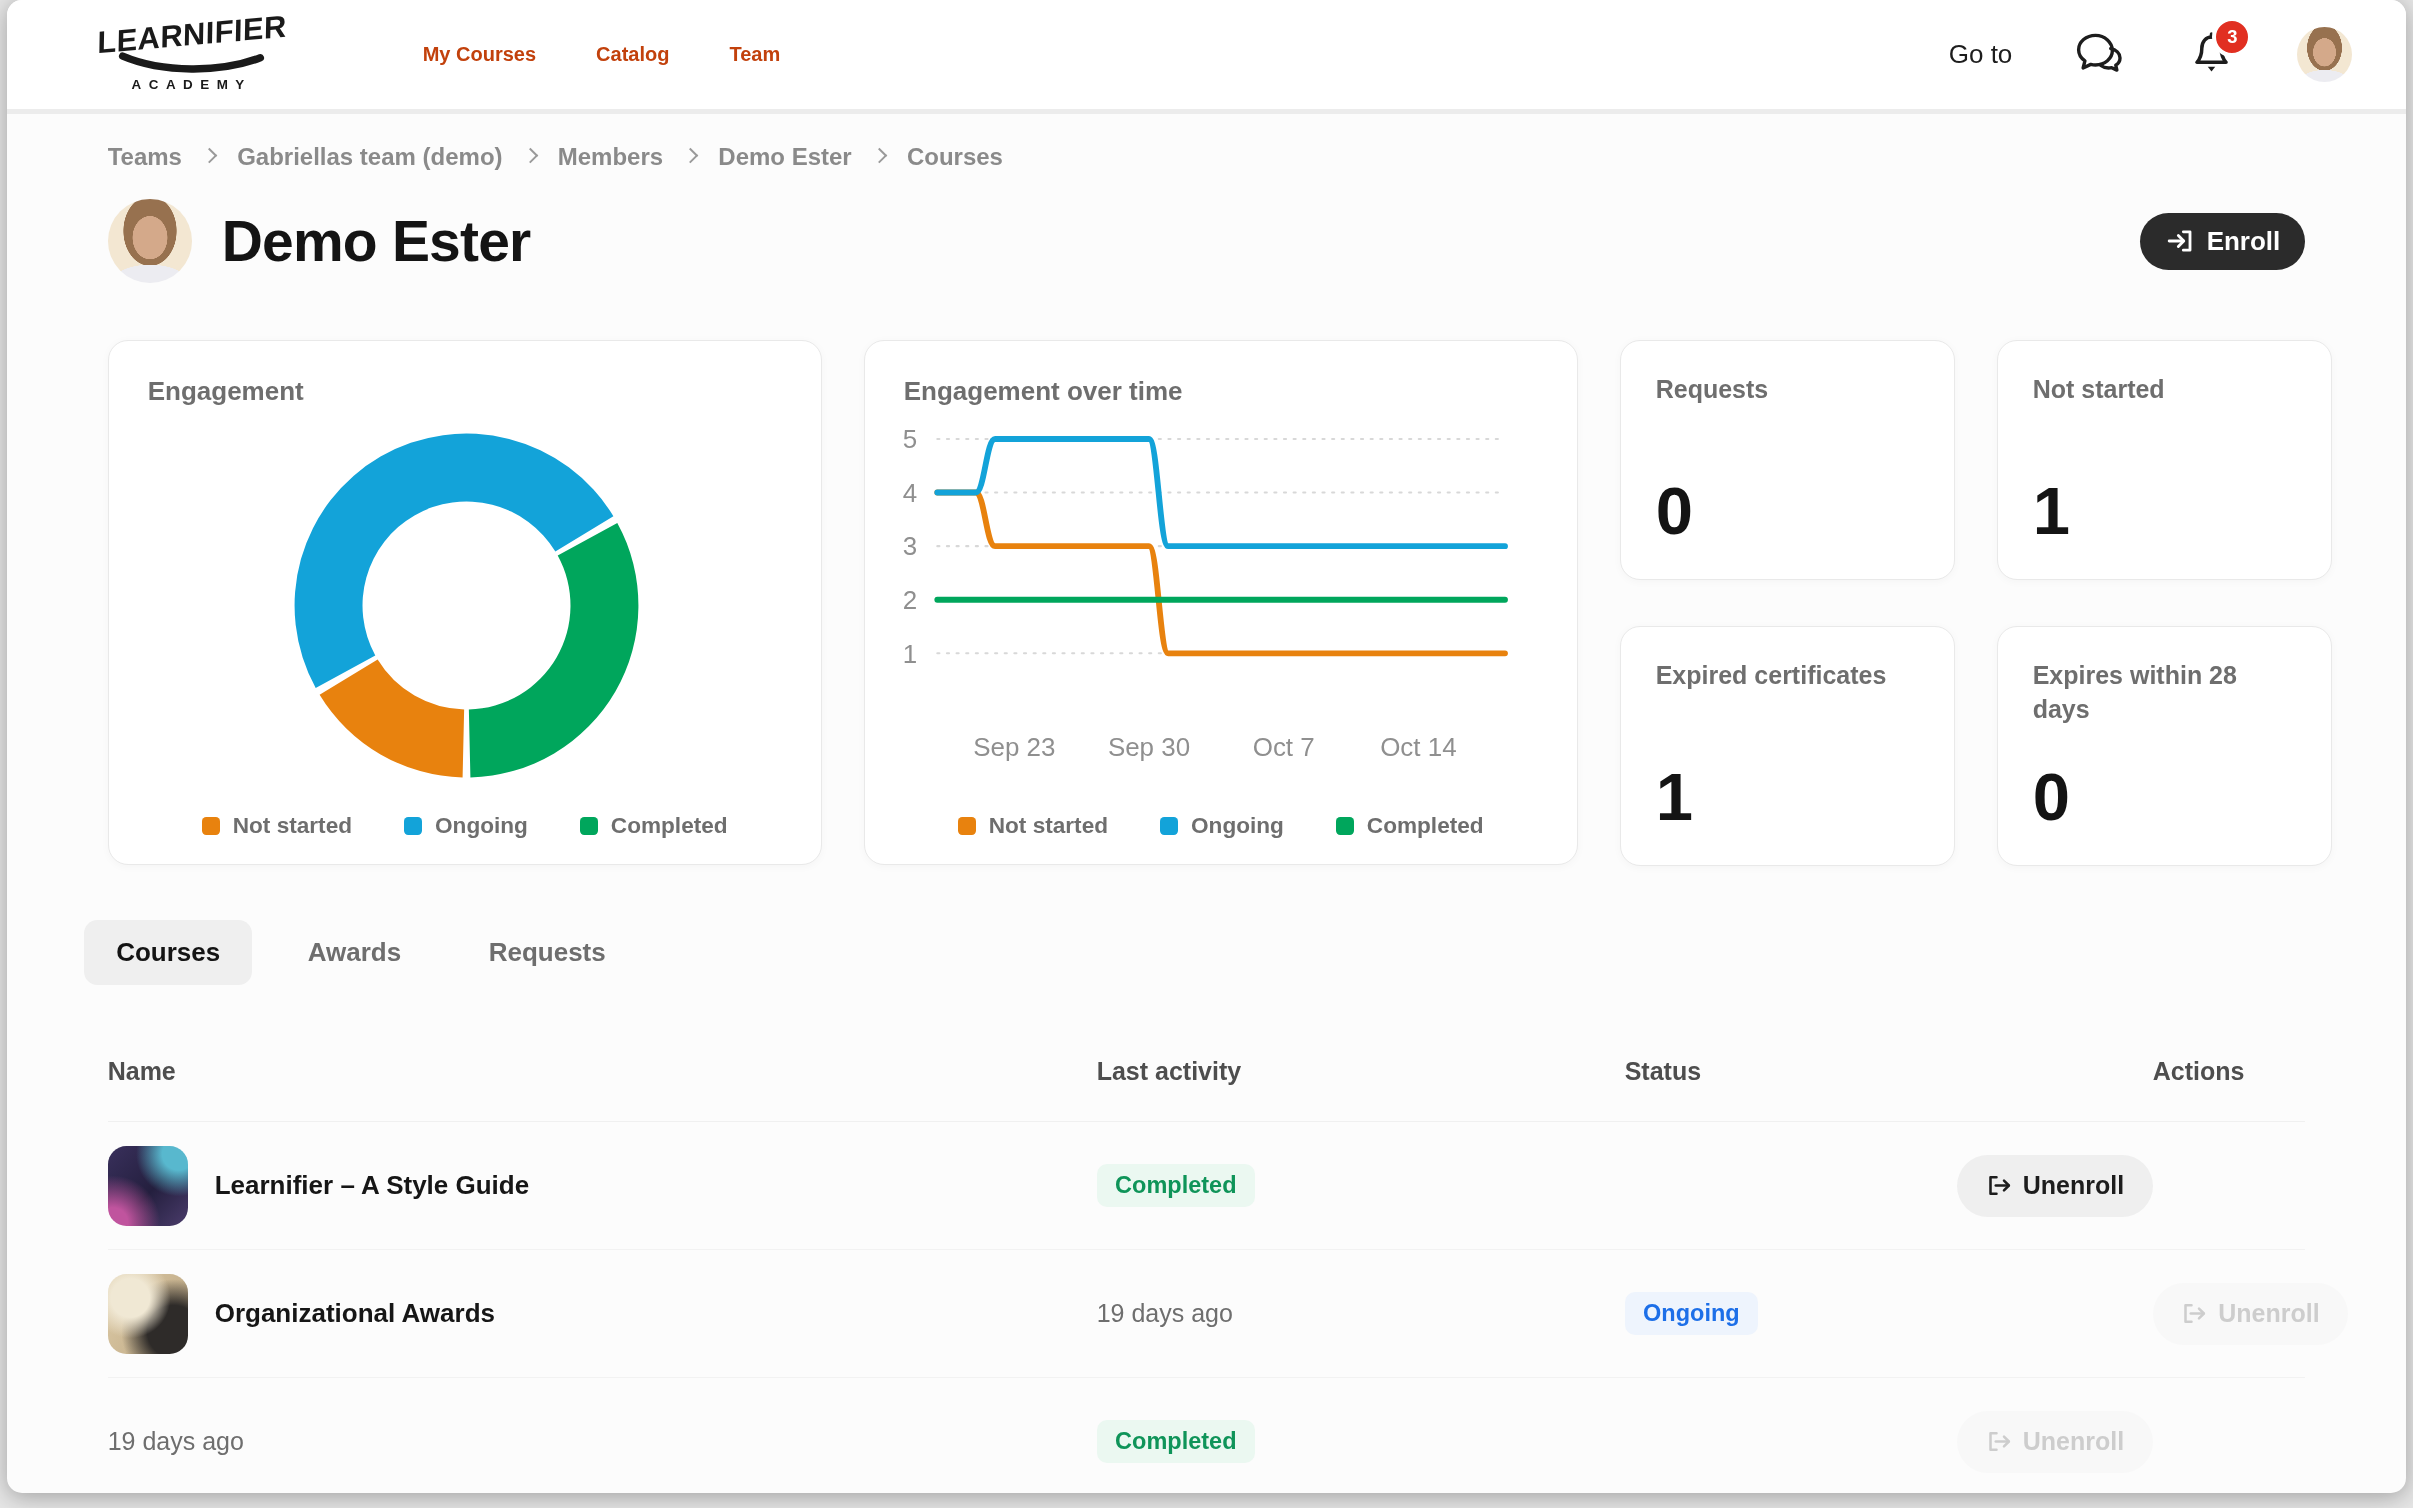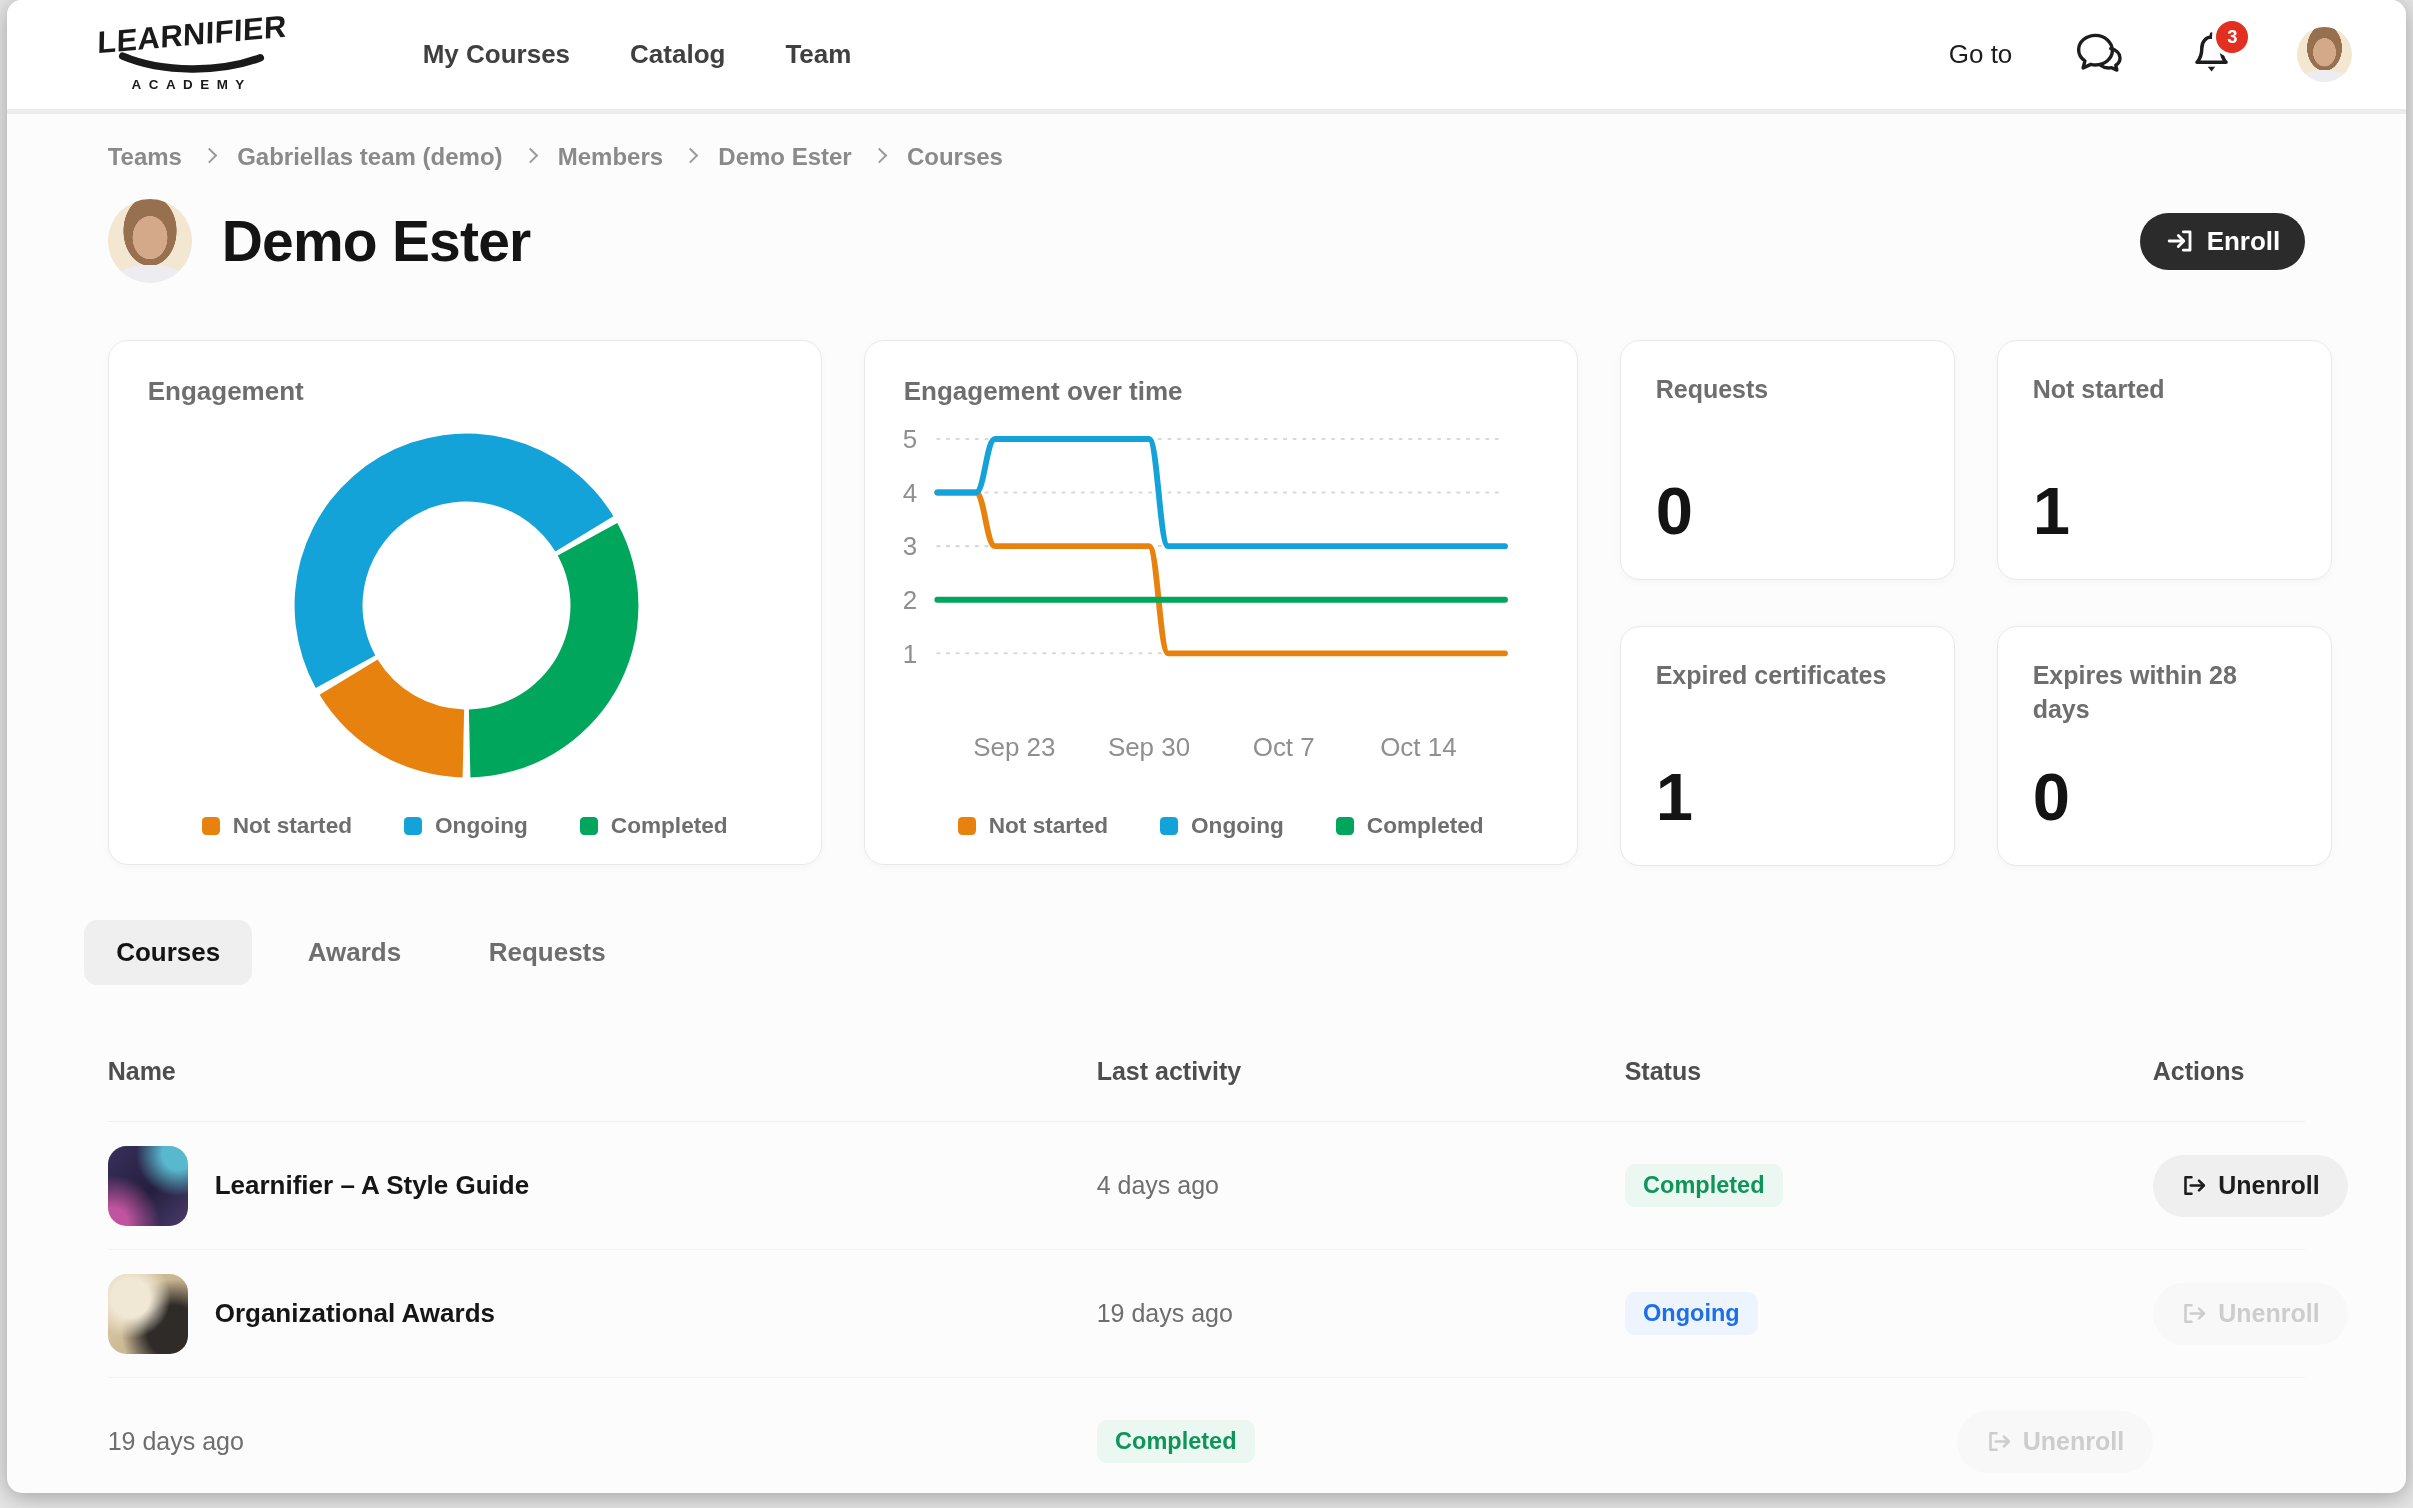--- a/index.html
+++ b/index.html
@@ -6,21 +6,21 @@
   body{width:2413px;height:1508px;background:#E6E6E6;font-family:"Liberation Sans",sans-serif;color:#141414;position:relative;}
   .window{position:absolute;left:6.7px;right:6.7px;top:0;bottom:15px;background:#FCFCFC;border-radius:15px;overflow:hidden;box-shadow:0 3.4px 23.5px rgba(0,0,0,.30);}
   
   .topbar{height:109px;background:#FFFFFF;display:flex;align-items:center;padding:0 54px 0 80px;box-sizing:border-box;}
   .gapline{height:5px;background:#ECECEC;}
   .logo{display:flex;flex-direction:column;align-items:center;margin-right:126px;width:210px;}
   .logo-main{font-size:31px;font-weight:bold;letter-spacing:0.4px;transform:rotate(-5deg) skewX(-6deg);color:#1A1A1A;}
   .logo-swoosh{margin-top:-1.7px;}
   .logo-sub{font-size:13.4px;font-weight:bold;letter-spacing:7.5px;color:#1A1A1A;margin-top:3.4px;}
   .nav{display:flex;gap:60px;}
-  .nav-item{font-size:26px;font-weight:bold;color:#404040;cursor:pointer;}
+  .nav-item{font-size:20px;font-weight:bold;color:#c2410c;cursor:pointer;}
   .top-right{margin-left:auto;display:flex;align-items:center;gap:62px;}
   .goto{font-size:26px;font-weight:normal;color:#1D1D1D;cursor:pointer;}
   .icon-btn{position:relative;display:flex;align-items:center;justify-content:center;cursor:pointer;}
   .badge{position:absolute;top:-13.4px;right:-17px;width:32px;height:32px;border-radius:50%;background:#E12F21;border:4.2px solid #fff;color:#fff;font-size:18.4px;font-weight:bold;display:flex;align-items:center;justify-content:center;}
   .face-avatar{border-radius:50%;background:
     radial-gradient(ellipse 46% 22% at 50% 100%, #ECECF1 0 98%, rgba(0,0,0,0) 100%),
     radial-gradient(ellipse 21% 26% at 50% 46%, #D4A98A 0 98%, rgba(0,0,0,0) 100%),
     radial-gradient(ellipse 32% 42% at 50% 38%, #97714F 0 98%, rgba(0,0,0,0) 100%),
     #F3E7D2;}
   .avatar-sm{width:55px;height:55px;cursor:pointer;}
@@ -233,21 +233,20 @@
         <div>Last activity</div>
         <div>Status</div>
         <div class="th--actions">Actions</div>
       </div>
       <div id="table-body">
           <div class="trow">
             <div class="cell-name">
               <div class="thumb thumb--style-guide"></div>
               <span class="course-name">Learnifier – A Style Guide</span>
             </div>
-            <div><span class="ago">4 days ago</span></div>
             <div><span class="pill pill--completed">Completed</span></div>
             <div class="cell-actions">
               <button class="unenroll">
                 <svg width="27" height="27" viewBox="0 0 36 36" fill="none" stroke="currentColor" stroke-width="3.4" stroke-linecap="round" stroke-linejoin="round">
                   <path d="M14 7H6v22h8"></path>
                   <path d="M13 18h17"></path>
                   <path d="M24 11.5 30.5 18 24 24.5"></path>
                 </svg>
                 <span>Unenroll</span>
               </button>

